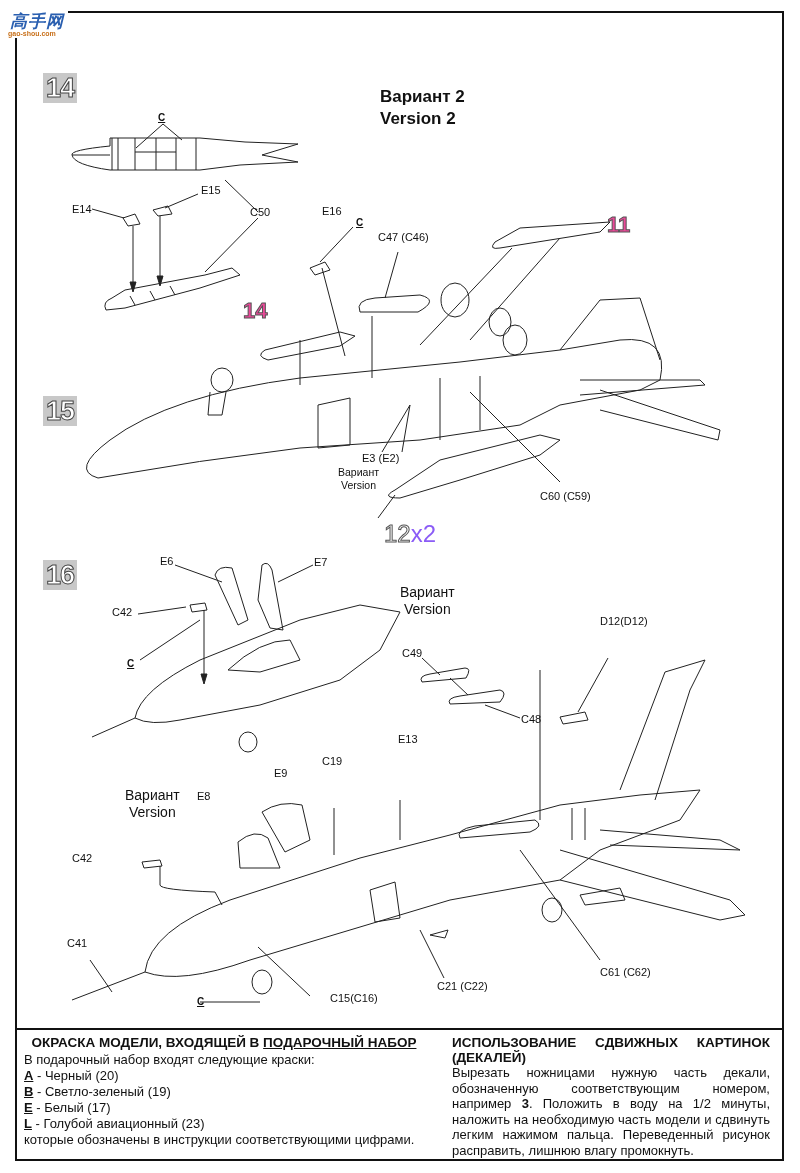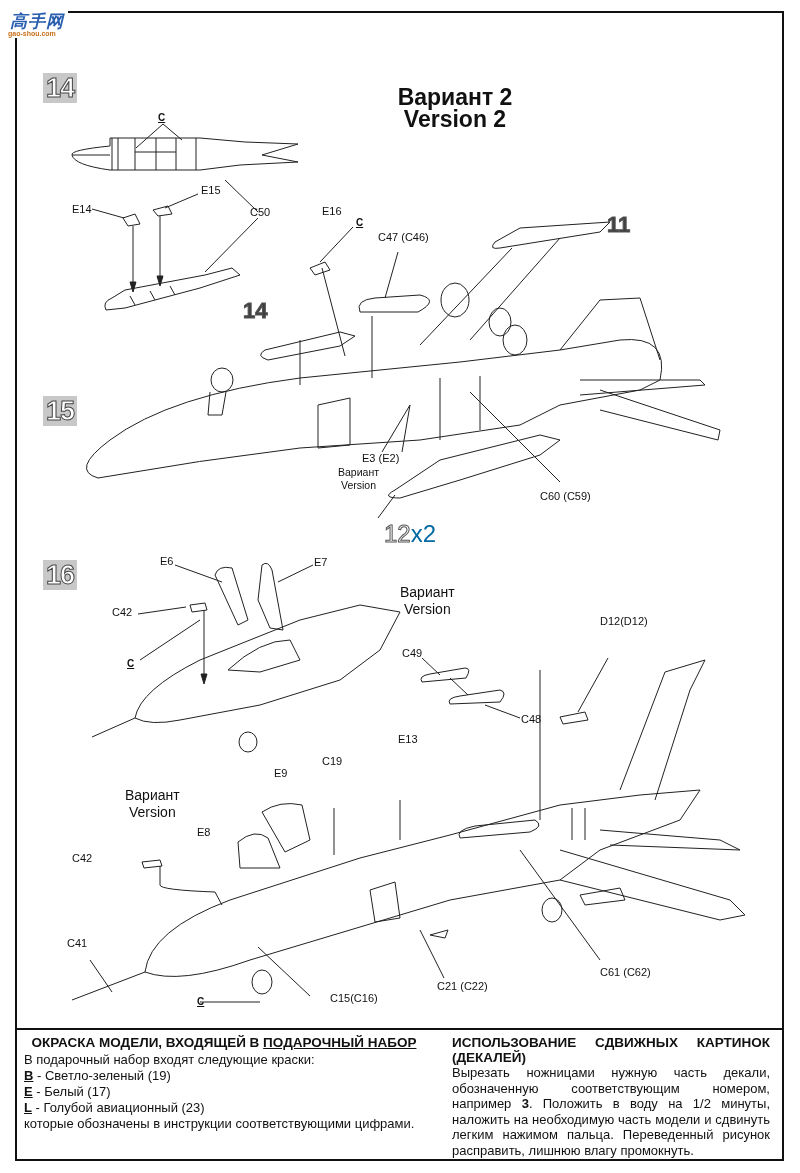--- a/index.html
+++ b/index.html
@@ -7,27 +7,27 @@
          font-family:"Liberation Sans", sans-serif; color:#111; }
   .frame { position:absolute; left:15px; top:11px; width:769px; height:1150px;
            border:2px solid #111; box-sizing:border-box; }
   .divider { position:absolute; left:15px; top:1028px; width:769px; height:2px; background:#111; }
   .logo { position:absolute; left:6px; top:8px; width:62px; height:30px; background:#fff; }
   .logo .cn { position:absolute; left:4px; top:2px; font-size:17px; font-weight:bold; color:#2a5fb0; letter-spacing:1px;font-style:italic; }
   .logo .url { position:absolute; left:2px; top:22px; font-size:7px; font-weight:bold; color:#c8701a; }
   .step { position:absolute; width:34px; height:30px; background:#c8c8c8;
           font-size:27px; font-weight:bold; color:#fff; text-align:center; line-height:30px;
           -webkit-text-stroke:1px #444; letter-spacing:-1px; }
-  .title { position:absolute; left:380px; top:86px; width:150px; text-align:center;
-           font-weight:bold; font-size:23px; line-height:22px; }
+  .title { position:absolute; left:380px; top:86px; width:150px; 
+           font-weight:bold; font-size:17px; line-height:22px; }
   .lbl { position:absolute; font-size:11px; white-space:nowrap; }
-  .ref { position:absolute; font-size:22px; font-weight:bold; color:#404040; -webkit-text-stroke:1px #555; }
+  .ref { position:absolute; font-size:22px; font-weight:bold; color:#ec4899; -webkit-text-stroke:1px #555; }
   .ref2 { position:absolute; font-size:24px; white-space:nowrap; }
   .ref2 .o { color:#fff; -webkit-text-stroke:1px #555; }
-  .ref2 .x { color:#0369a1;text-align:center; }
+  .ref2 .x { color:#8b5cf6;text-align:center; }
   .ver { position:absolute; font-size:14px; text-align:center; line-height:17px; }
   .paint-c { text-decoration:underline; font-weight:bold; font-size:10px; position:absolute; }
   svg.draw { position:absolute; left:0; top:0; }
   .txt-left { position:absolute; left:24px; top:1035px; width:400px; font-size:13px; line-height:16px; }
   .txt-left h2 { margin:0 0 1px 0; font-size:13.5px; font-weight:bold; text-align:center; }
   .txt-left h2 u { }
   .txt-left p { margin:0; }
   .code { font-weight:bold; text-decoration:underline; }
   .txt-right { position:absolute; left:452px; top:1035px; width:318px; font-size:13px; line-height:15.5px; }
   .txt-right h2 { margin:0; font-size:13.5px; font-weight:bold; line-height:15px; text-align:justify; }
@@ -201,31 +201,32 @@
 <span class="lbl" style="left:521px;top:713px;">C48</span>
 <span class="lbl" style="left:600px;top:615px;">D12(D12)</span>
 
 <div class="ver" style="left:125px;top:787px;">
   <div>Вариант</div>
   <div>Version</div>
 </div>
 <span class="lbl" style="left:274px;top:767px;">E9</span>
 <span class="lbl" style="left:322px;top:755px;">C19</span>
 <span class="lbl" style="left:398px;top:733px;">E13</span>
-<span class="lbl" style="left:197px;top:826px;text-align:right;">E8</span>
+<span class="lbl" style="left:197px;top:790px;text-align:right;">E8</span>
 <span class="lbl" style="left:72px;top:852px;">C42</span>
 <span class="lbl" style="left:67px;top:937px;">C41</span>
 <span class="paint-c" style="left:197px;top:996px;">C</span>
 <span class="lbl" style="left:330px;top:992px;">C15(C16)</span>
 <span class="lbl" style="left:437px;top:980px;">C21 (C22)</span>
 <span class="lbl" style="left:600px;top:966px;">C61 (C62)</span>
 
 <div class="txt-left">
   <h2><span>ОКРАСКА МОДЕЛИ, ВХОДЯЩЕЙ В </span><u>ПОДАРОЧНЫЙ НАБОР</u></h2>
   <p>В подарочный набор входят следующие краски:</p>
+  <p><span class="code">A</span><span> - Черный (20)</span></p>
   <p><span class="code">B</span><span> - Светло-зеленый (19)</span></p>
   <p><span class="code">E</span><span> - Белый (17)</span></p>
   <p><span class="code">L</span><span> - Голубой авиационный (23)</span></p>
   <p>которые обозначены в инструкции соответствующими цифрами.</p>
 </div>
 
 <div class="txt-right">
   <h2>ИСПОЛЬЗОВАНИЕ СДВИЖНЫХ КАРТИНОК (ДЕКАЛЕЙ)</h2>
   <p><span>Вырезать ножницами нужную часть декали, обозначенную соответствующим номером, например </span><b>3</b><span>. Положить в воду на 1/2 минуты, наложить на необходимую часть модели и сдвинуть легким нажимом пальца. Переведенный рисунок расправить, лишнюю влагу промокнуть.</span></p>
 </div>

